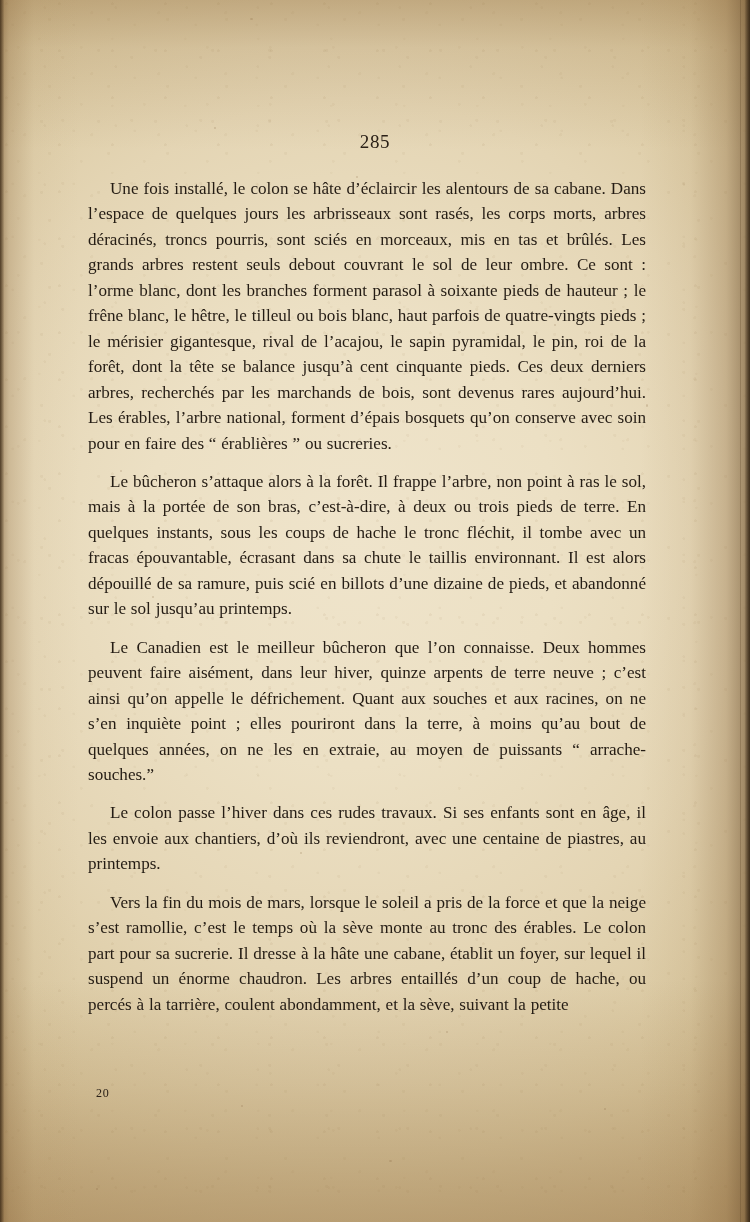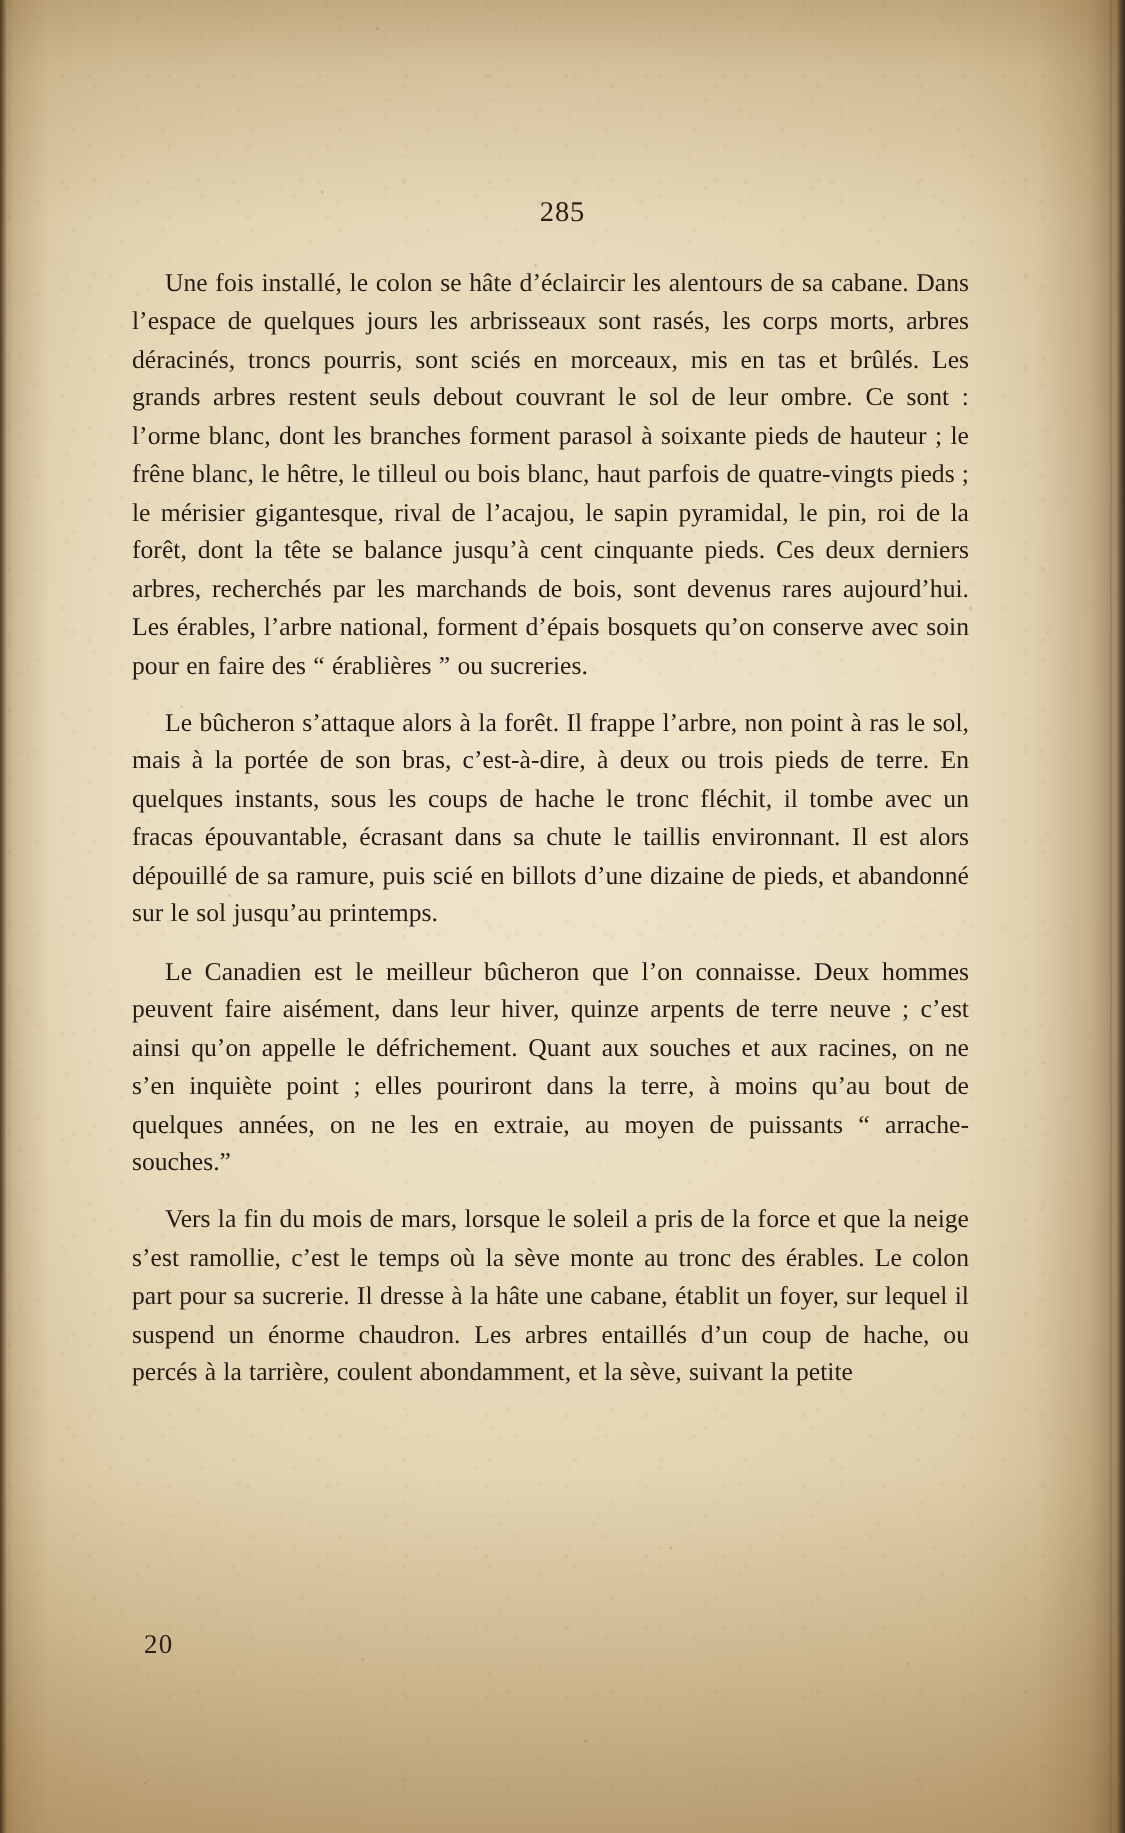--- a/index.html
+++ b/index.html
@@ -145,21 +145,21 @@
     color: #241c14;
     text-indent: 22px;
     word-spacing: 0.55px;
   }
   p.para:last-child { margin-bottom: 11px; }
 
   .signature {
     position: absolute;
     left: 96px;
     top: 1086px;
-    font-size: 18px;
+    font-size: 12px;
     letter-spacing: 0.8px;
     color: #2a2017;
   }
 
   
   .content { text-rendering: optimizeLegibility; }
 </style>
 </head>
 <body>
 
@@ -194,20 +194,21 @@
   <div class="content">
 
     <div class="folio">
       <span>285</span>
     </div>
 
     <div class="textblock">
       <p class="para">Une fois installé, le colon se hâte d’éclaircir les alentours de sa cabane. Dans l’espace de quelques jours les arbrisseaux sont rasés, les corps morts, arbres déracinés, troncs pourris, sont sciés en morceaux, mis en tas et brûlés. Les grands arbres restent seuls debout couvrant le sol de leur ombre. Ce sont : l’orme blanc, dont les branches forment parasol à soixante pieds de hauteur ; le frêne blanc, le hêtre, le tilleul ou bois blanc, haut parfois de quatre-vingts pieds ; le mérisier gigantesque, rival de l’acajou, le sapin pyramidal, le pin, roi de la forêt, dont la tête se balance jusqu’à cent cinquante pieds. Ces deux derniers arbres, recherchés par les marchands de bois, sont devenus rares aujourd’hui. Les érables, l’arbre national, forment d’épais bosquets qu’on conserve avec soin pour en faire des “ érablières ” ou sucreries.</p>
       <p class="para">Le bûcheron s’attaque alors à la forêt. Il frappe l’arbre, non point à ras le sol, mais à la portée de son bras, c’est-à-dire, à deux ou trois pieds de terre. En quelques instants, sous les coups de hache le tronc fléchit, il tombe avec un fracas épouvantable, écrasant dans sa chute le taillis environnant. Il est alors dépouillé de sa ramure, puis scié en billots d’une dizaine de pieds, et abandonné sur le sol jusqu’au printemps.</p>
       <p class="para">Le Canadien est le meilleur bûcheron que l’on connaisse. Deux hommes peuvent faire aisément, dans leur hiver, quinze arpents de terre neuve ; c’est ainsi qu’on appelle le défrichement. Quant aux souches et aux racines, on ne s’en inquiète point ; elles pouriront dans la terre, à moins qu’au bout de quelques années, on ne les en extraie, au moyen de puissants “ arrache-souches.”</p>
+      <p class="para">Le colon passe l’hiver dans ces rudes travaux. Si ses enfants sont en âge, il les envoie aux chantiers, d’où ils reviendront, avec une centaine de piastres, au printemps.</p>
       <p class="para">Vers la fin du mois de mars, lorsque le soleil a pris de la force et que la neige s’est ramollie, c’est le temps où la sève monte au tronc des érables. Le colon part pour sa sucrerie. Il dresse à la hâte une cabane, établit un foyer, sur lequel il suspend un énorme chaudron. Les arbres entaillés d’un coup de hache, ou percés à la tarrière, coulent abondamment, et la sève, suivant la petite</p>
     </div>
 
     <div class="signature">
       <span>20</span>
     </div>
 
   </div>
 </div>
 

